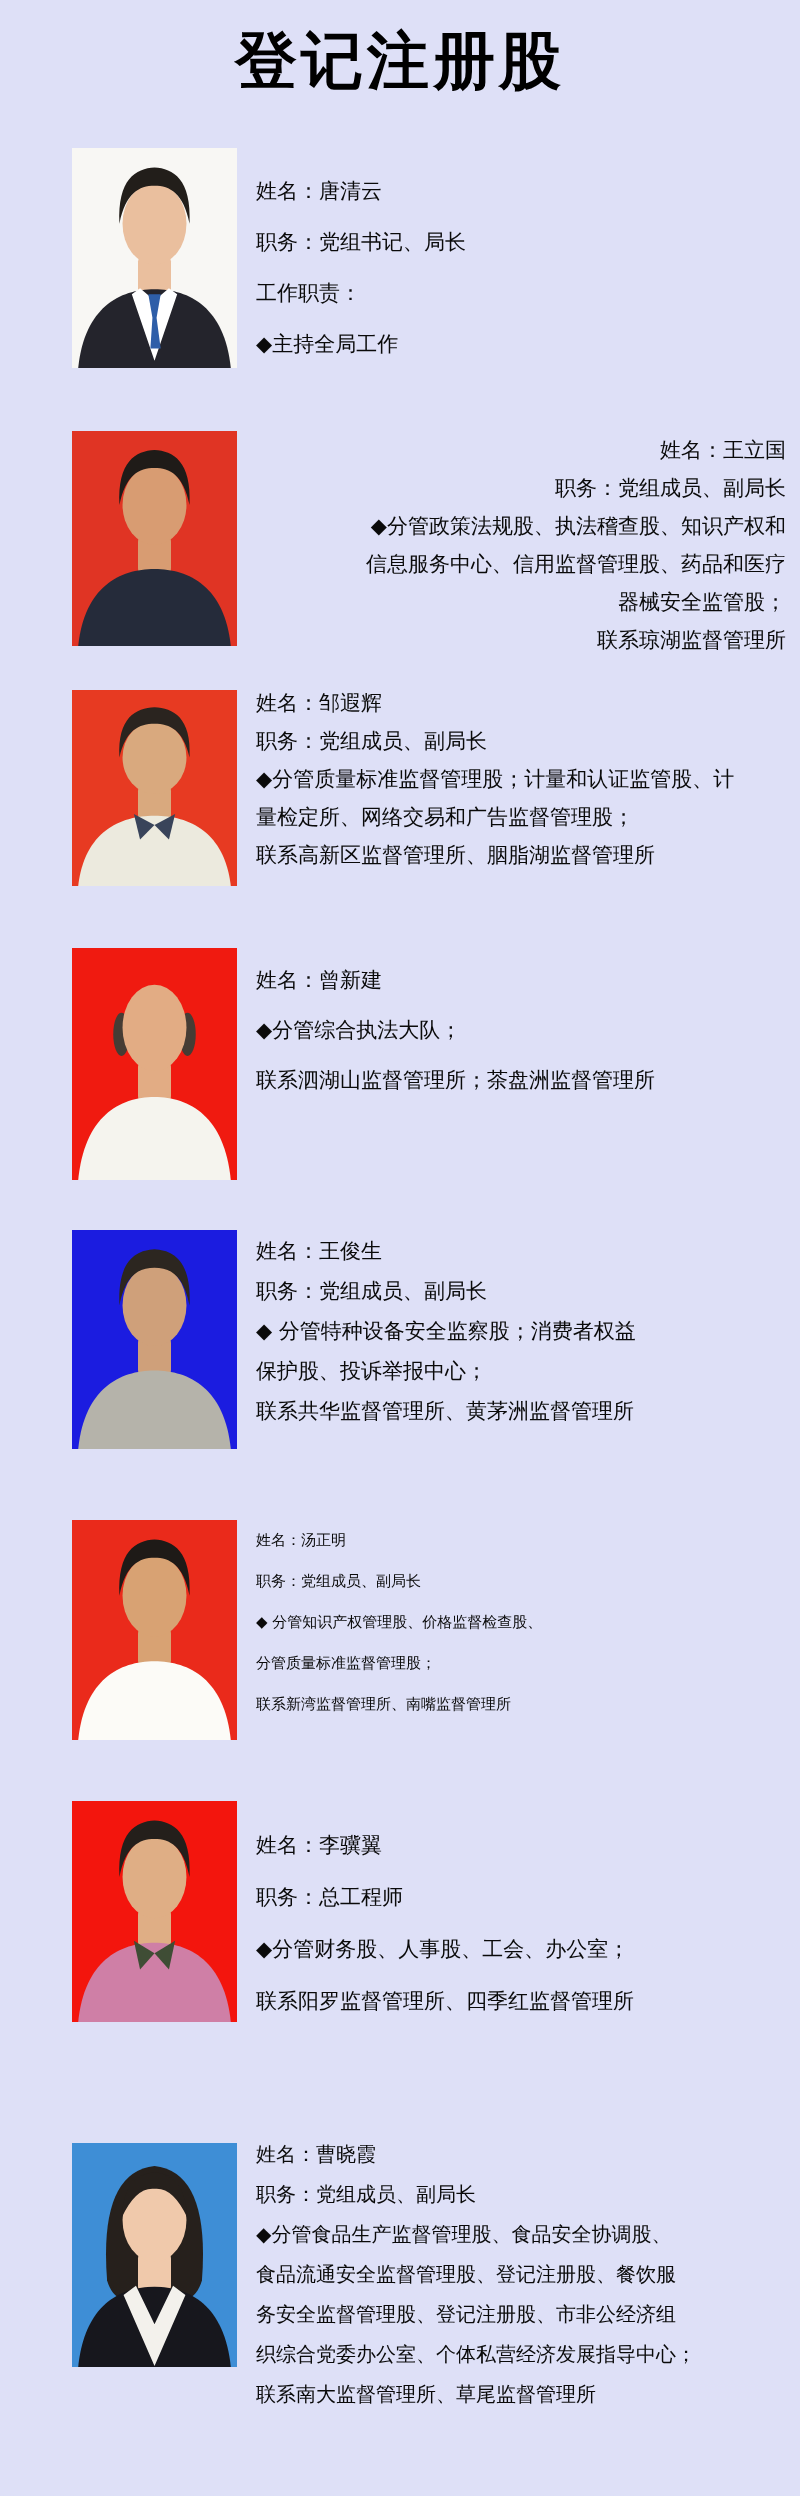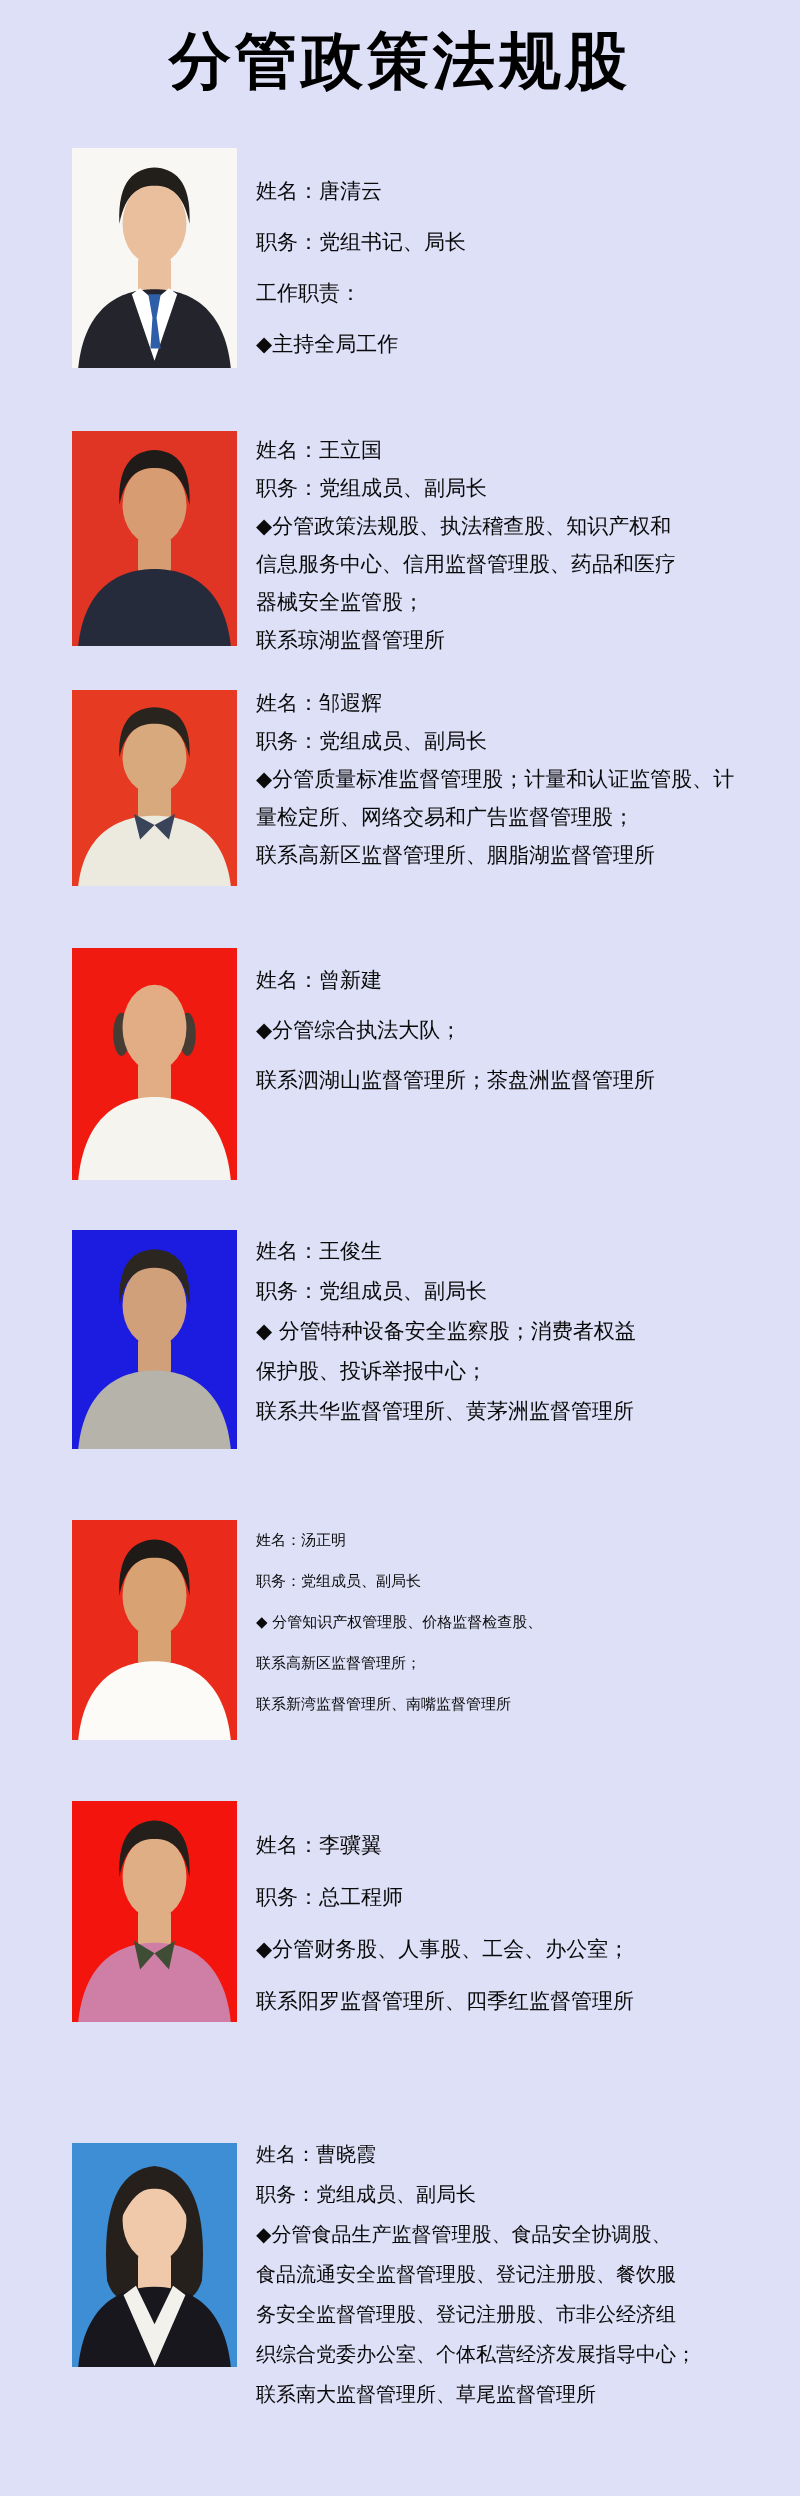--- a/index.html
+++ b/index.html
@@ -43,21 +43,21 @@
   .v-bald  .p-sidehair{display:block;}
   .v-bald  .p-hair{display:none;}
   .v-woman .p-hairback,.v-woman .p-blouse,.v-woman .p-hairfrontw{display:block;}
   .v-woman .p-hair{display:none;}
   .p-shirtv{fill:#ffffff;}
 </style>
 </head>
 <body>
 
 <div id="page">
-  <h1 id="page-title">分管政策法规股</h1>
+  <h1 id="page-title">登记注册股</h1>
   <div id="entries">
   <section class="entry" style="top: 148px; height: 220px;">
     <div class="photo v-suit" style="height: 220px;">
       <svg viewBox="0 0 160 215" preserveAspectRatio="none">
         <rect class="p-bg" x="0" y="0" width="160" height="215" style="fill: rgb(248, 247, 244);"></rect>
         <ellipse class="p-sidehair" cx="48" cy="80" rx="8" ry="20" style="fill: rgb(34, 30, 26);"></ellipse>
         <ellipse class="p-sidehair" cx="112" cy="80" rx="8" ry="20" style="fill: rgb(34, 30, 26);"></ellipse>
         <path class="p-hairback" d="M34,132 Q26,28 80,22 Q134,28 126,132 Q120,152 102,152 L58,152 Q40,152 34,132 Z" style="fill: rgb(34, 30, 26);"></path>
         <rect class="p-neck" x="64" y="100" width="32" height="48" rx="11" style="fill: rgb(234, 191, 158);"></rect>
         <path class="p-torso" d="M6,215 C12,156 46,138 80,138 C114,138 148,156 154,215 Z" style="fill: rgb(36, 36, 44);"></path>
@@ -72,21 +72,21 @@
       </svg>
     </div>
     <div class="text" style="top: 18px; font-size: 21px; line-height: 51px;">
       <div class="line"><span>姓名：</span><span>唐清云</span></div>
       <div class="line"><span>职务：</span><span>党组书记、局长</span></div>
     <div class="line">工作职责：</div>
           <div class="line">◆主持全局工作</div>
         </div>
   </section>
 
-  <section class="entry" style="top: 431px; height: 215px;">
+  <section class="entry" style="top: 431px; height: 215px; text-align: right;">
     <div class="photo v-plain" style="height: 215px;">
       <svg viewBox="0 0 160 215" preserveAspectRatio="none">
         <rect class="p-bg" x="0" y="0" width="160" height="215" style="fill: rgb(224, 52, 36);"></rect>
         <ellipse class="p-sidehair" cx="48" cy="80" rx="8" ry="20" style="fill: rgb(31, 27, 24);"></ellipse>
         <ellipse class="p-sidehair" cx="112" cy="80" rx="8" ry="20" style="fill: rgb(31, 27, 24);"></ellipse>
         <path class="p-hairback" d="M34,132 Q26,28 80,22 Q134,28 126,132 Q120,152 102,152 L58,152 Q40,152 34,132 Z" style="fill: rgb(31, 27, 24);"></path>
         <rect class="p-neck" x="64" y="100" width="32" height="48" rx="11" style="fill: rgb(216, 156, 114);"></rect>
         <path class="p-torso" d="M6,215 C12,156 46,138 80,138 C114,138 148,156 154,215 Z" style="fill: rgb(37, 43, 58);"></path>
         <path class="p-shirtv" d="M58,143 L80,208 L102,143 L94,137 L80,149 L66,137 Z"></path>
         <path class="p-tie" d="M74,143 L86,143 L82,166 L86,196 L76,196 L78,166 Z"></path>
@@ -206,21 +206,21 @@
         <path class="p-collar" d="M100,136 L80,148 L94,164 Z"></path>
         <ellipse class="p-face" cx="80" cy="74" rx="31" ry="40" style="fill: rgb(216, 162, 115);"></ellipse>
         <path class="p-hair" d="M46,74 C44,30 62,20 80,19 C98,20 116,30 114,74 C108,44 95,37 80,37 C65,37 52,44 46,74 Z" style="fill: rgb(30, 26, 23);"></path>
         <path class="p-hairfrontw" d="M48,72 Q50,30 80,28 Q110,30 112,72 Q98,42 80,44 Q62,42 48,72 Z" style="fill: rgb(30, 26, 23);"></path>
       </svg>
     </div>
     <div class="text" style="top: 0px; font-size: 15px; line-height: 41px;">
       <div class="line"><span>姓名：</span><span>汤正明</span></div>
       <div class="line"><span>职务：</span><span>党组成员、副局长</span></div>
     <div class="line">◆ 分管知识产权管理股、价格监督检查股、</div>
-          <div class="line">联系高新区监督管理所；</div>
+          <div class="line">分管质量标准监督管理股；</div>
           <div class="line">联系新湾监督管理所、南嘴监督管理所</div>
         </div>
   </section>
 
   <section class="entry" style="top: 1801px; height: 221px;">
     <div class="photo v-polo" style="height: 221px;">
       <svg viewBox="0 0 160 215" preserveAspectRatio="none">
         <rect class="p-bg" x="0" y="0" width="160" height="215" style="fill: rgb(243, 21, 13);"></rect>
         <ellipse class="p-sidehair" cx="48" cy="80" rx="8" ry="20" style="fill: rgb(36, 31, 27);"></ellipse>
         <ellipse class="p-sidehair" cx="112" cy="80" rx="8" ry="20" style="fill: rgb(36, 31, 27);"></ellipse>

